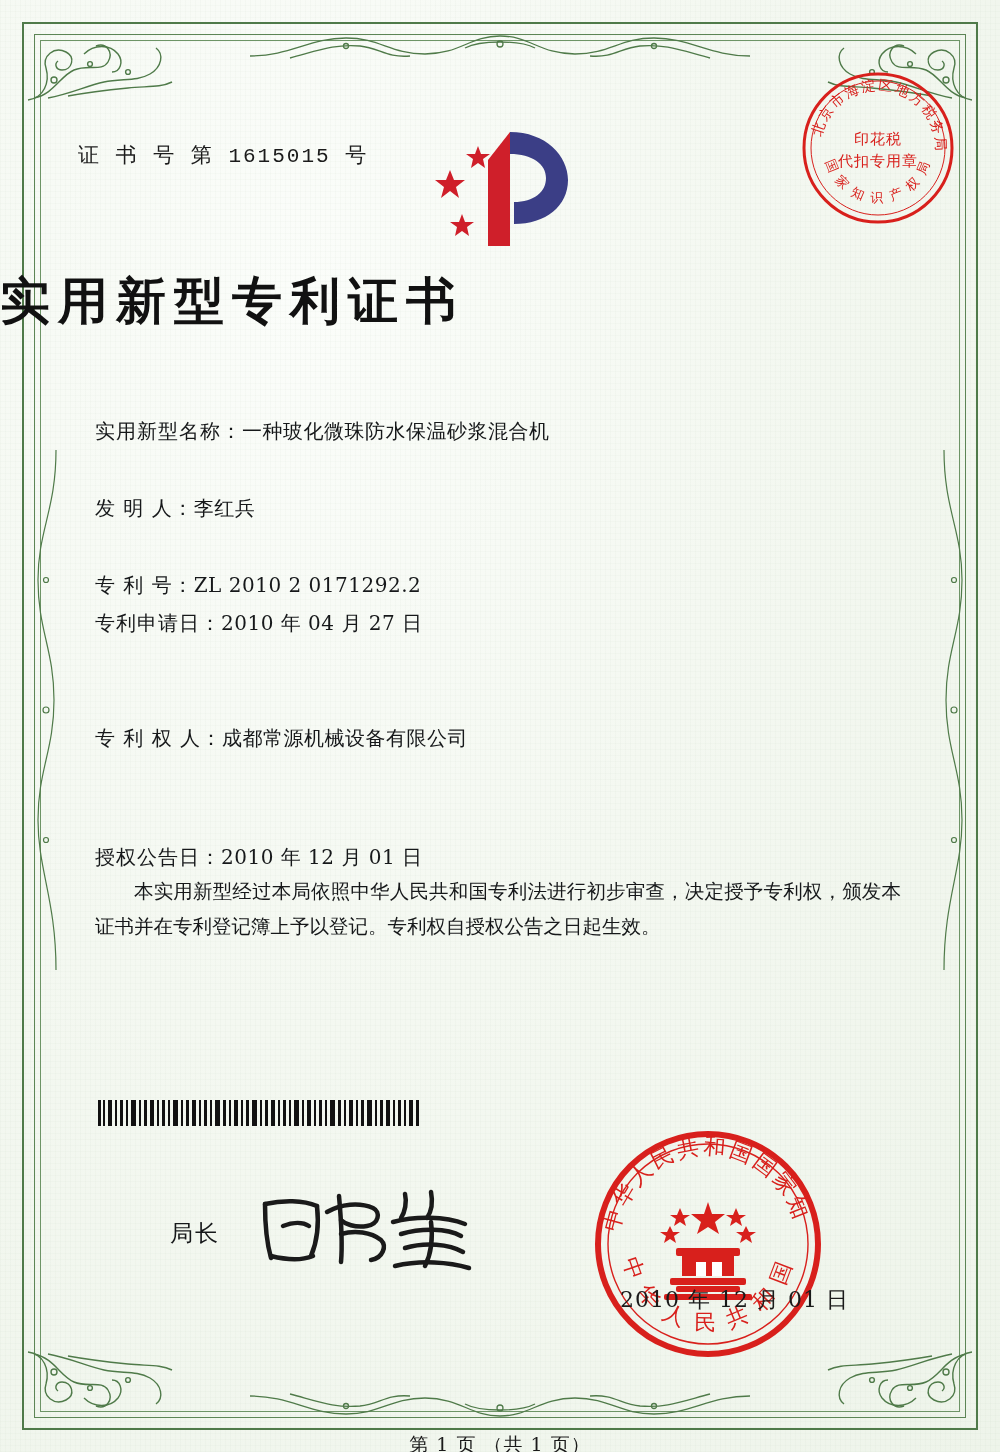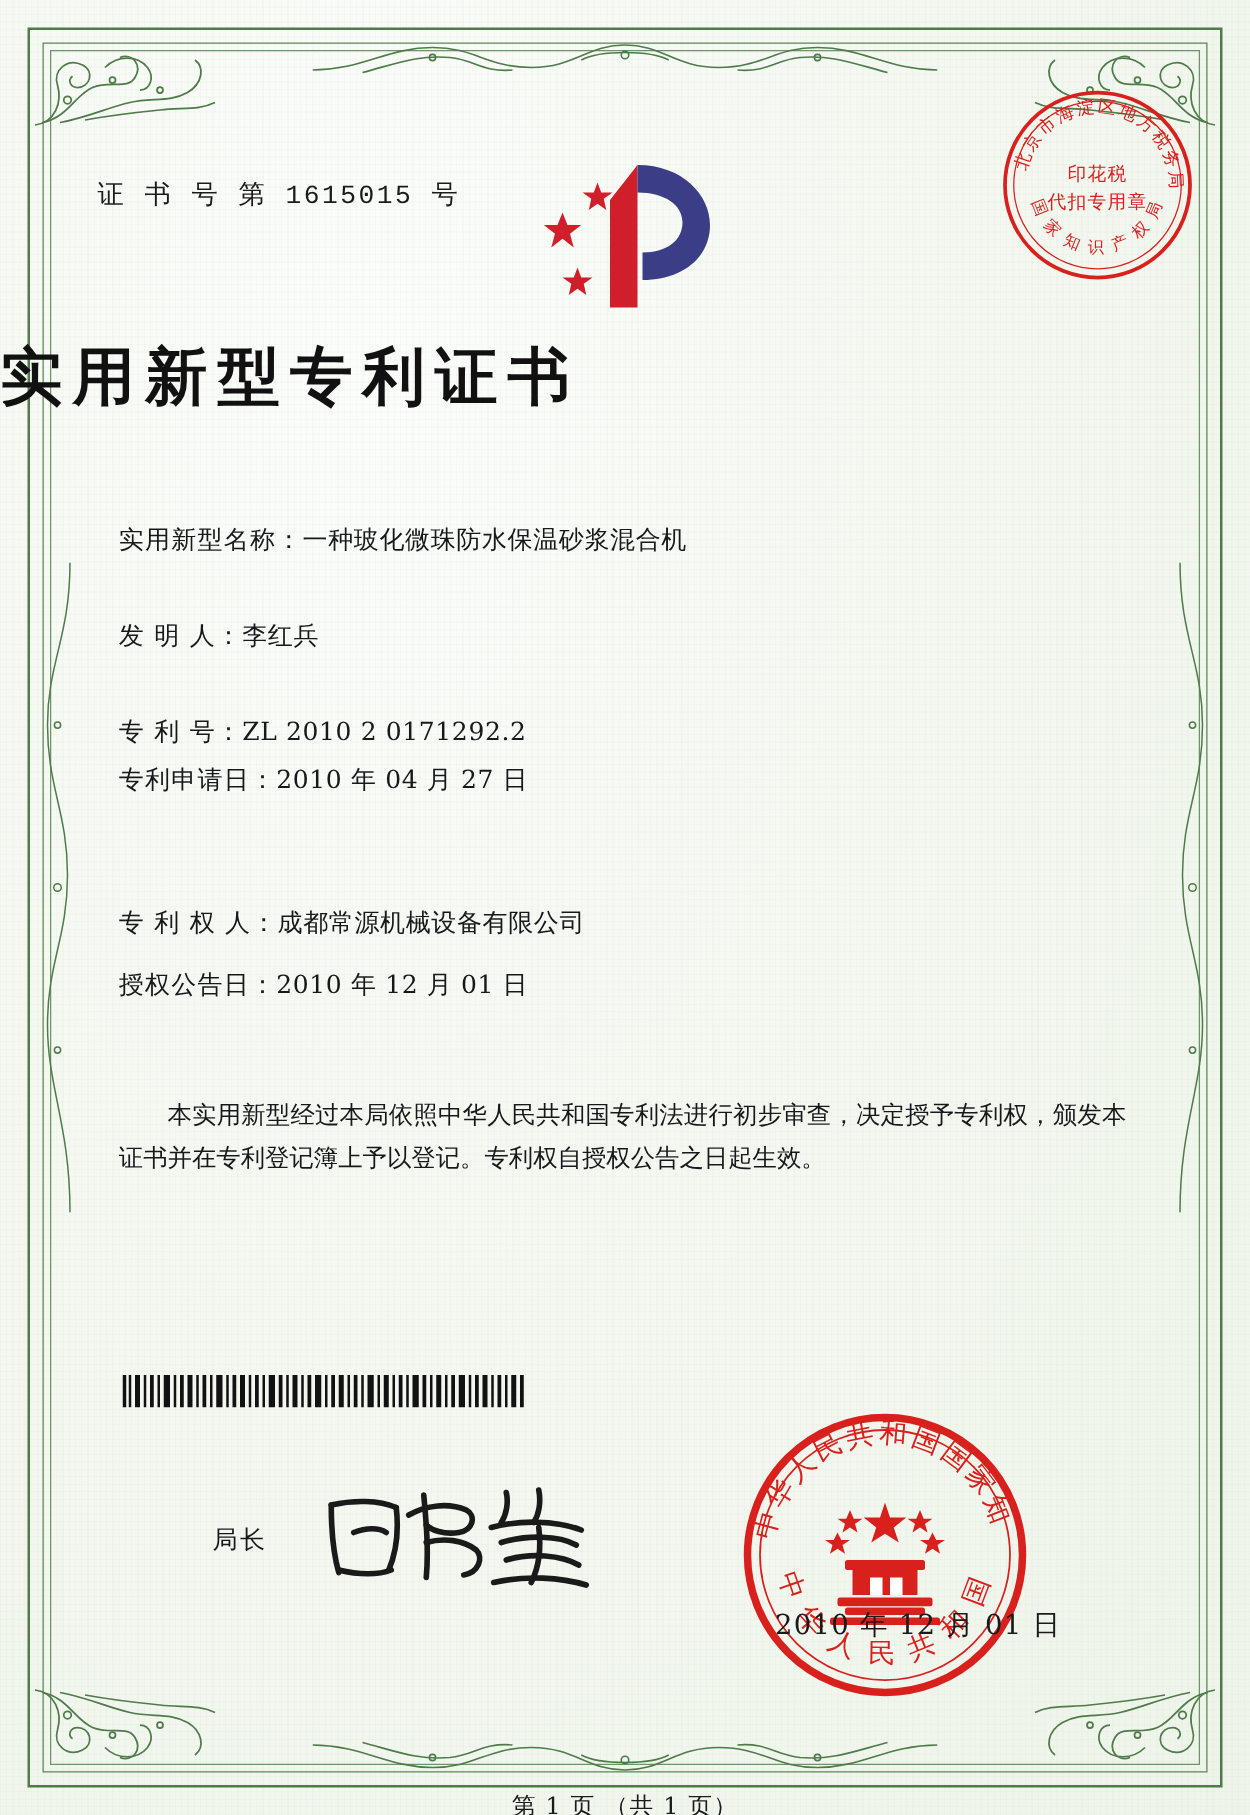--- a/index.html
+++ b/index.html
@@ -163,21 +163,21 @@
   #barcode {
     position: absolute;
     left: 98px; top: 1100px;
     width: 325px; height: 26px;
   }
 
   #director-label {
     position: absolute;
     left: 170px; top: 1218px;
     font-family: "DejaVu Serif", "Liberation Serif", serif;
-    font-size: 20px;
+    font-size: 23px;
     color: #16181a;
     letter-spacing: 2px;
   }
   #signature {
     position: absolute;
     left: 255px; top: 1178px;
     width: 230px; height: 100px;
   }
 
   
@@ -333,21 +333,21 @@
     </div>
     <div class="field-row" style="top:572px;">
       <span class="field-label">专    利    号：</span><span class="field-value mono-num">ZL 2010 2 0171292.2</span>
     </div>
     <div class="field-row" style="top:610px;">
       <span class="field-label">专利申请日：</span><span class="field-value">2010 年 04 月 27 日</span>
     </div>
     <div class="field-row" style="top:725px;">
       <span class="field-label">专 利 权 人：</span><span class="field-value">成都常源机械设备有限公司</span>
     </div>
-    <div class="field-row" style="top:774px;">
+    <div class="field-row" style="top:844px;">
       <span class="field-label">授权公告日：</span><span class="field-value">2010 年 12 月 01 日</span>
     </div>
 
     <div id="para-block">
       <p>本实用新型经过本局依照中华人民共和国专利法进行初步审查，决定授予专利权，颁发本证书并在专利登记簿上予以登记。专利权自授权公告之日起生效。</p>
     </div>
 
     <svg id="barcode" viewBox="0 0 325 26" preserveAspectRatio="none">
       <g fill="#111111">
         <rect x="0" y="0" width="3" height="26"></rect>

